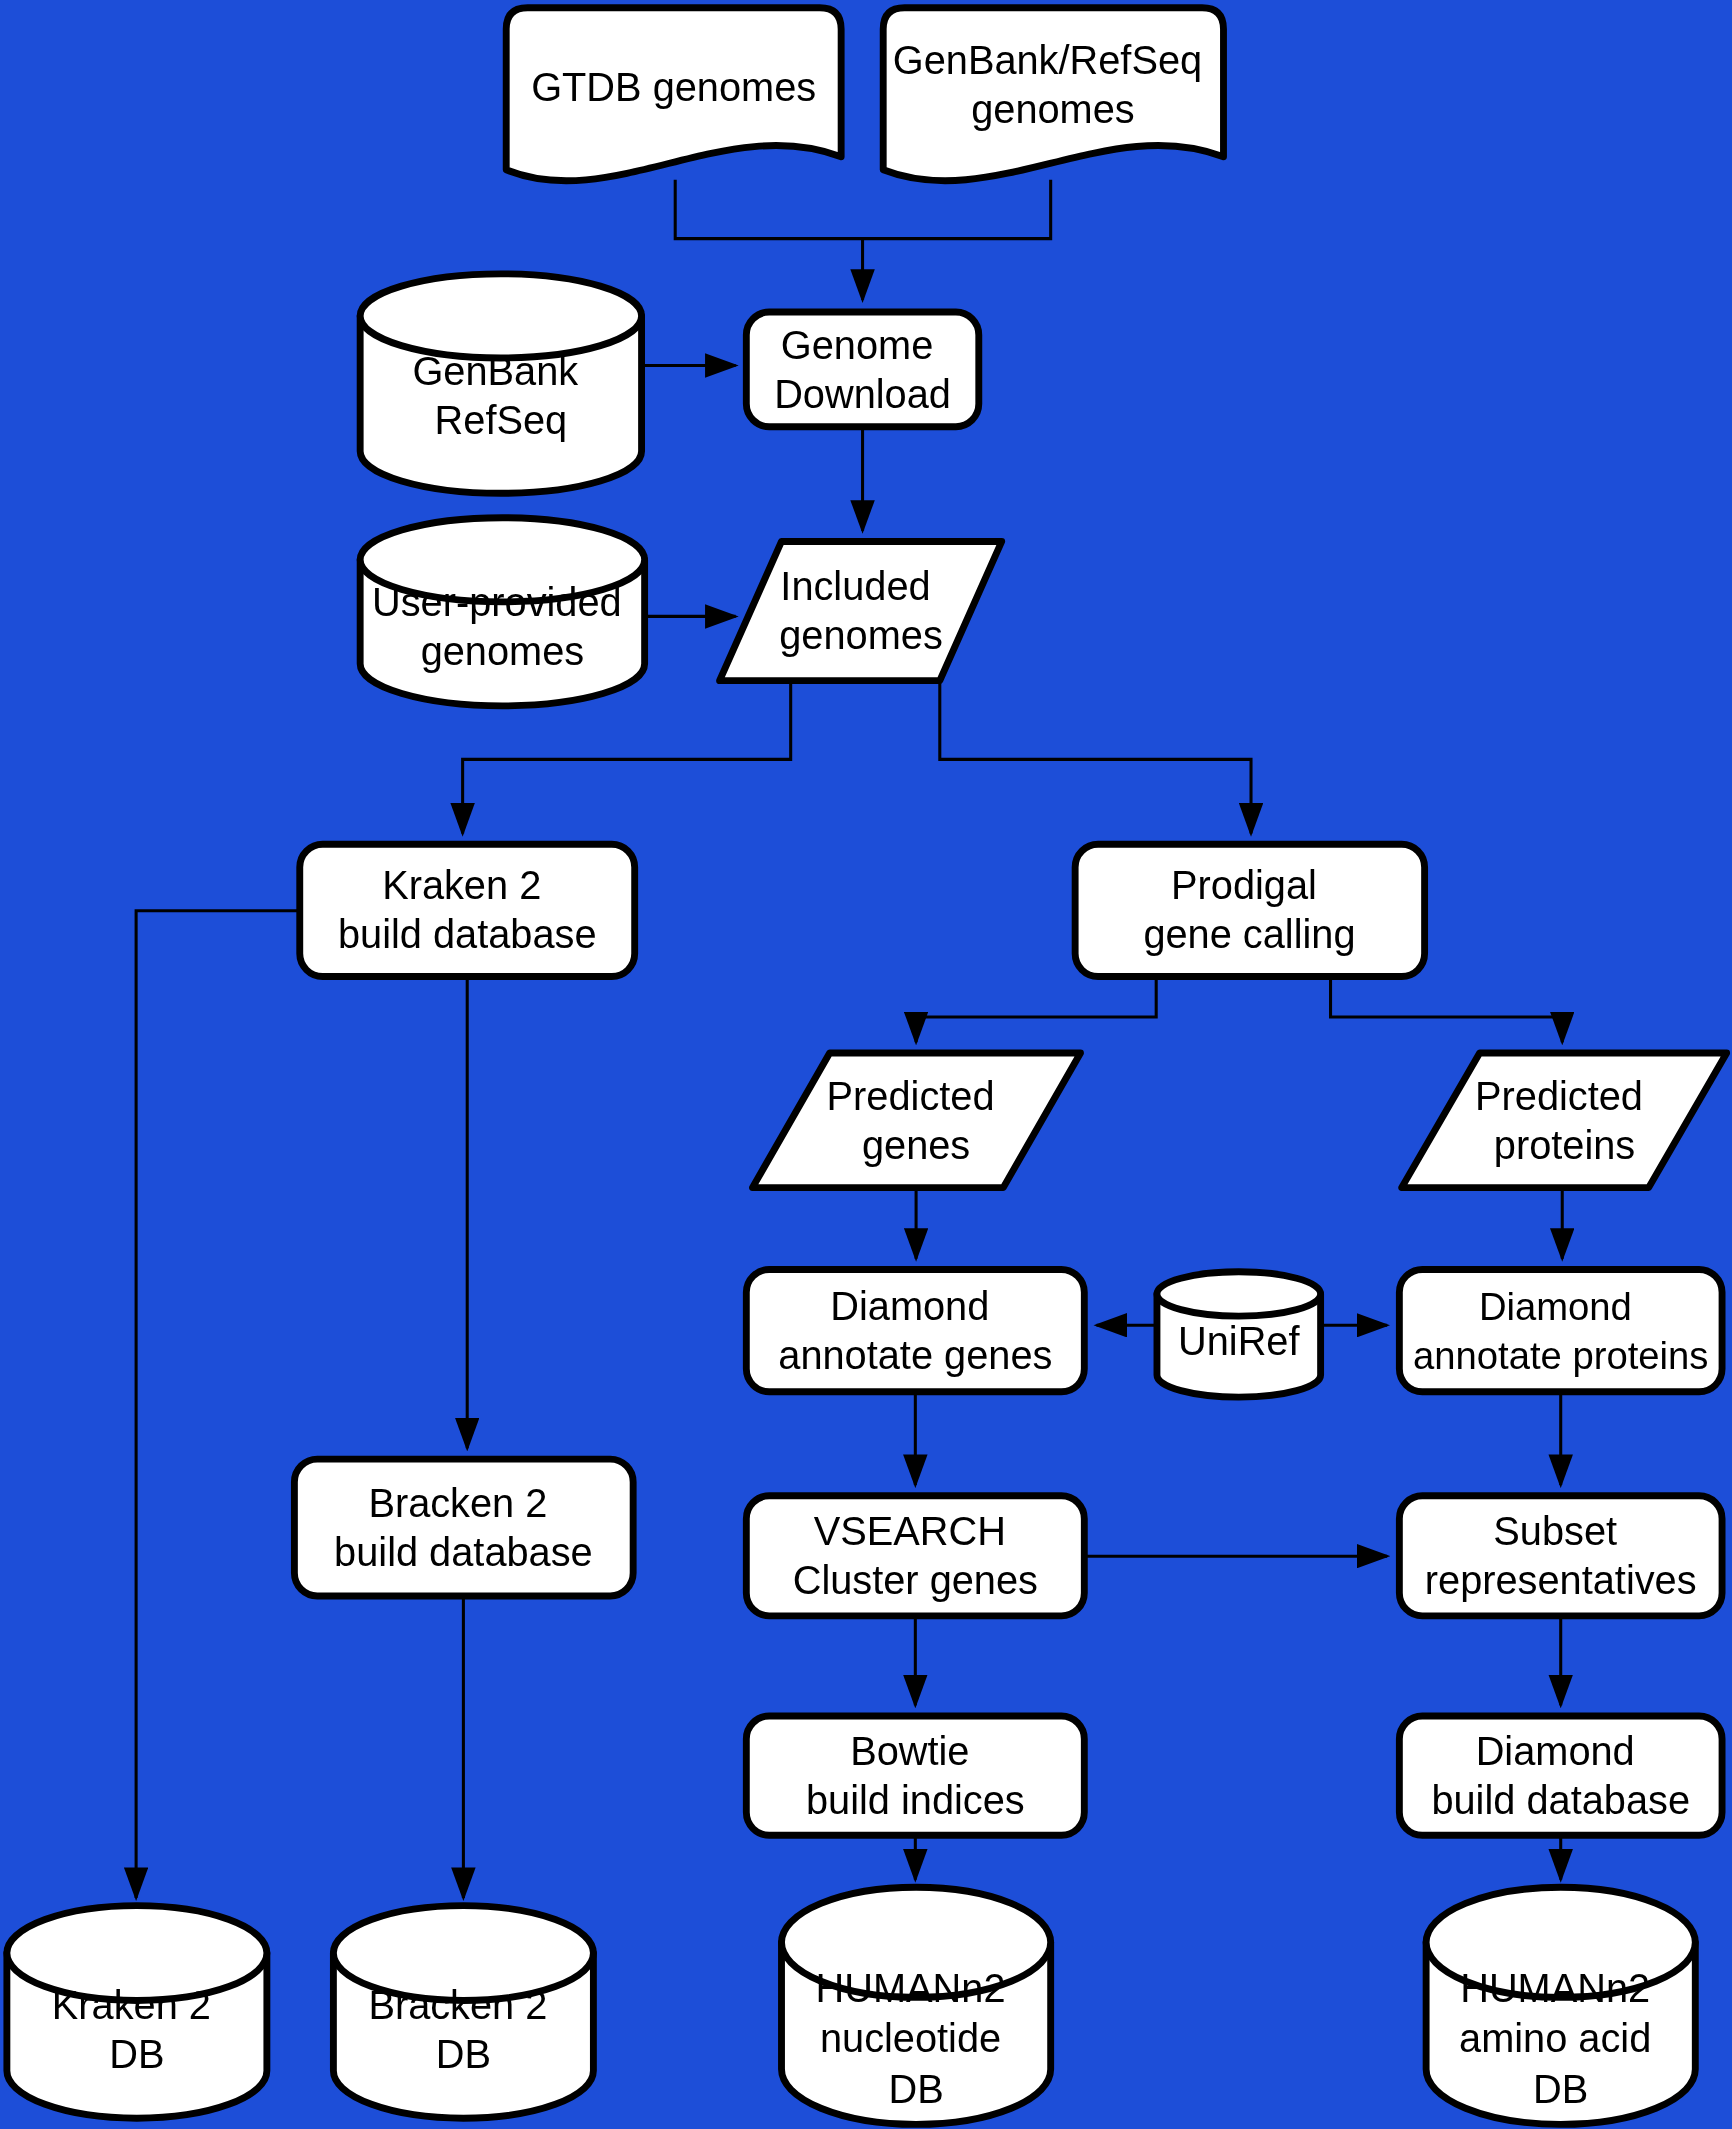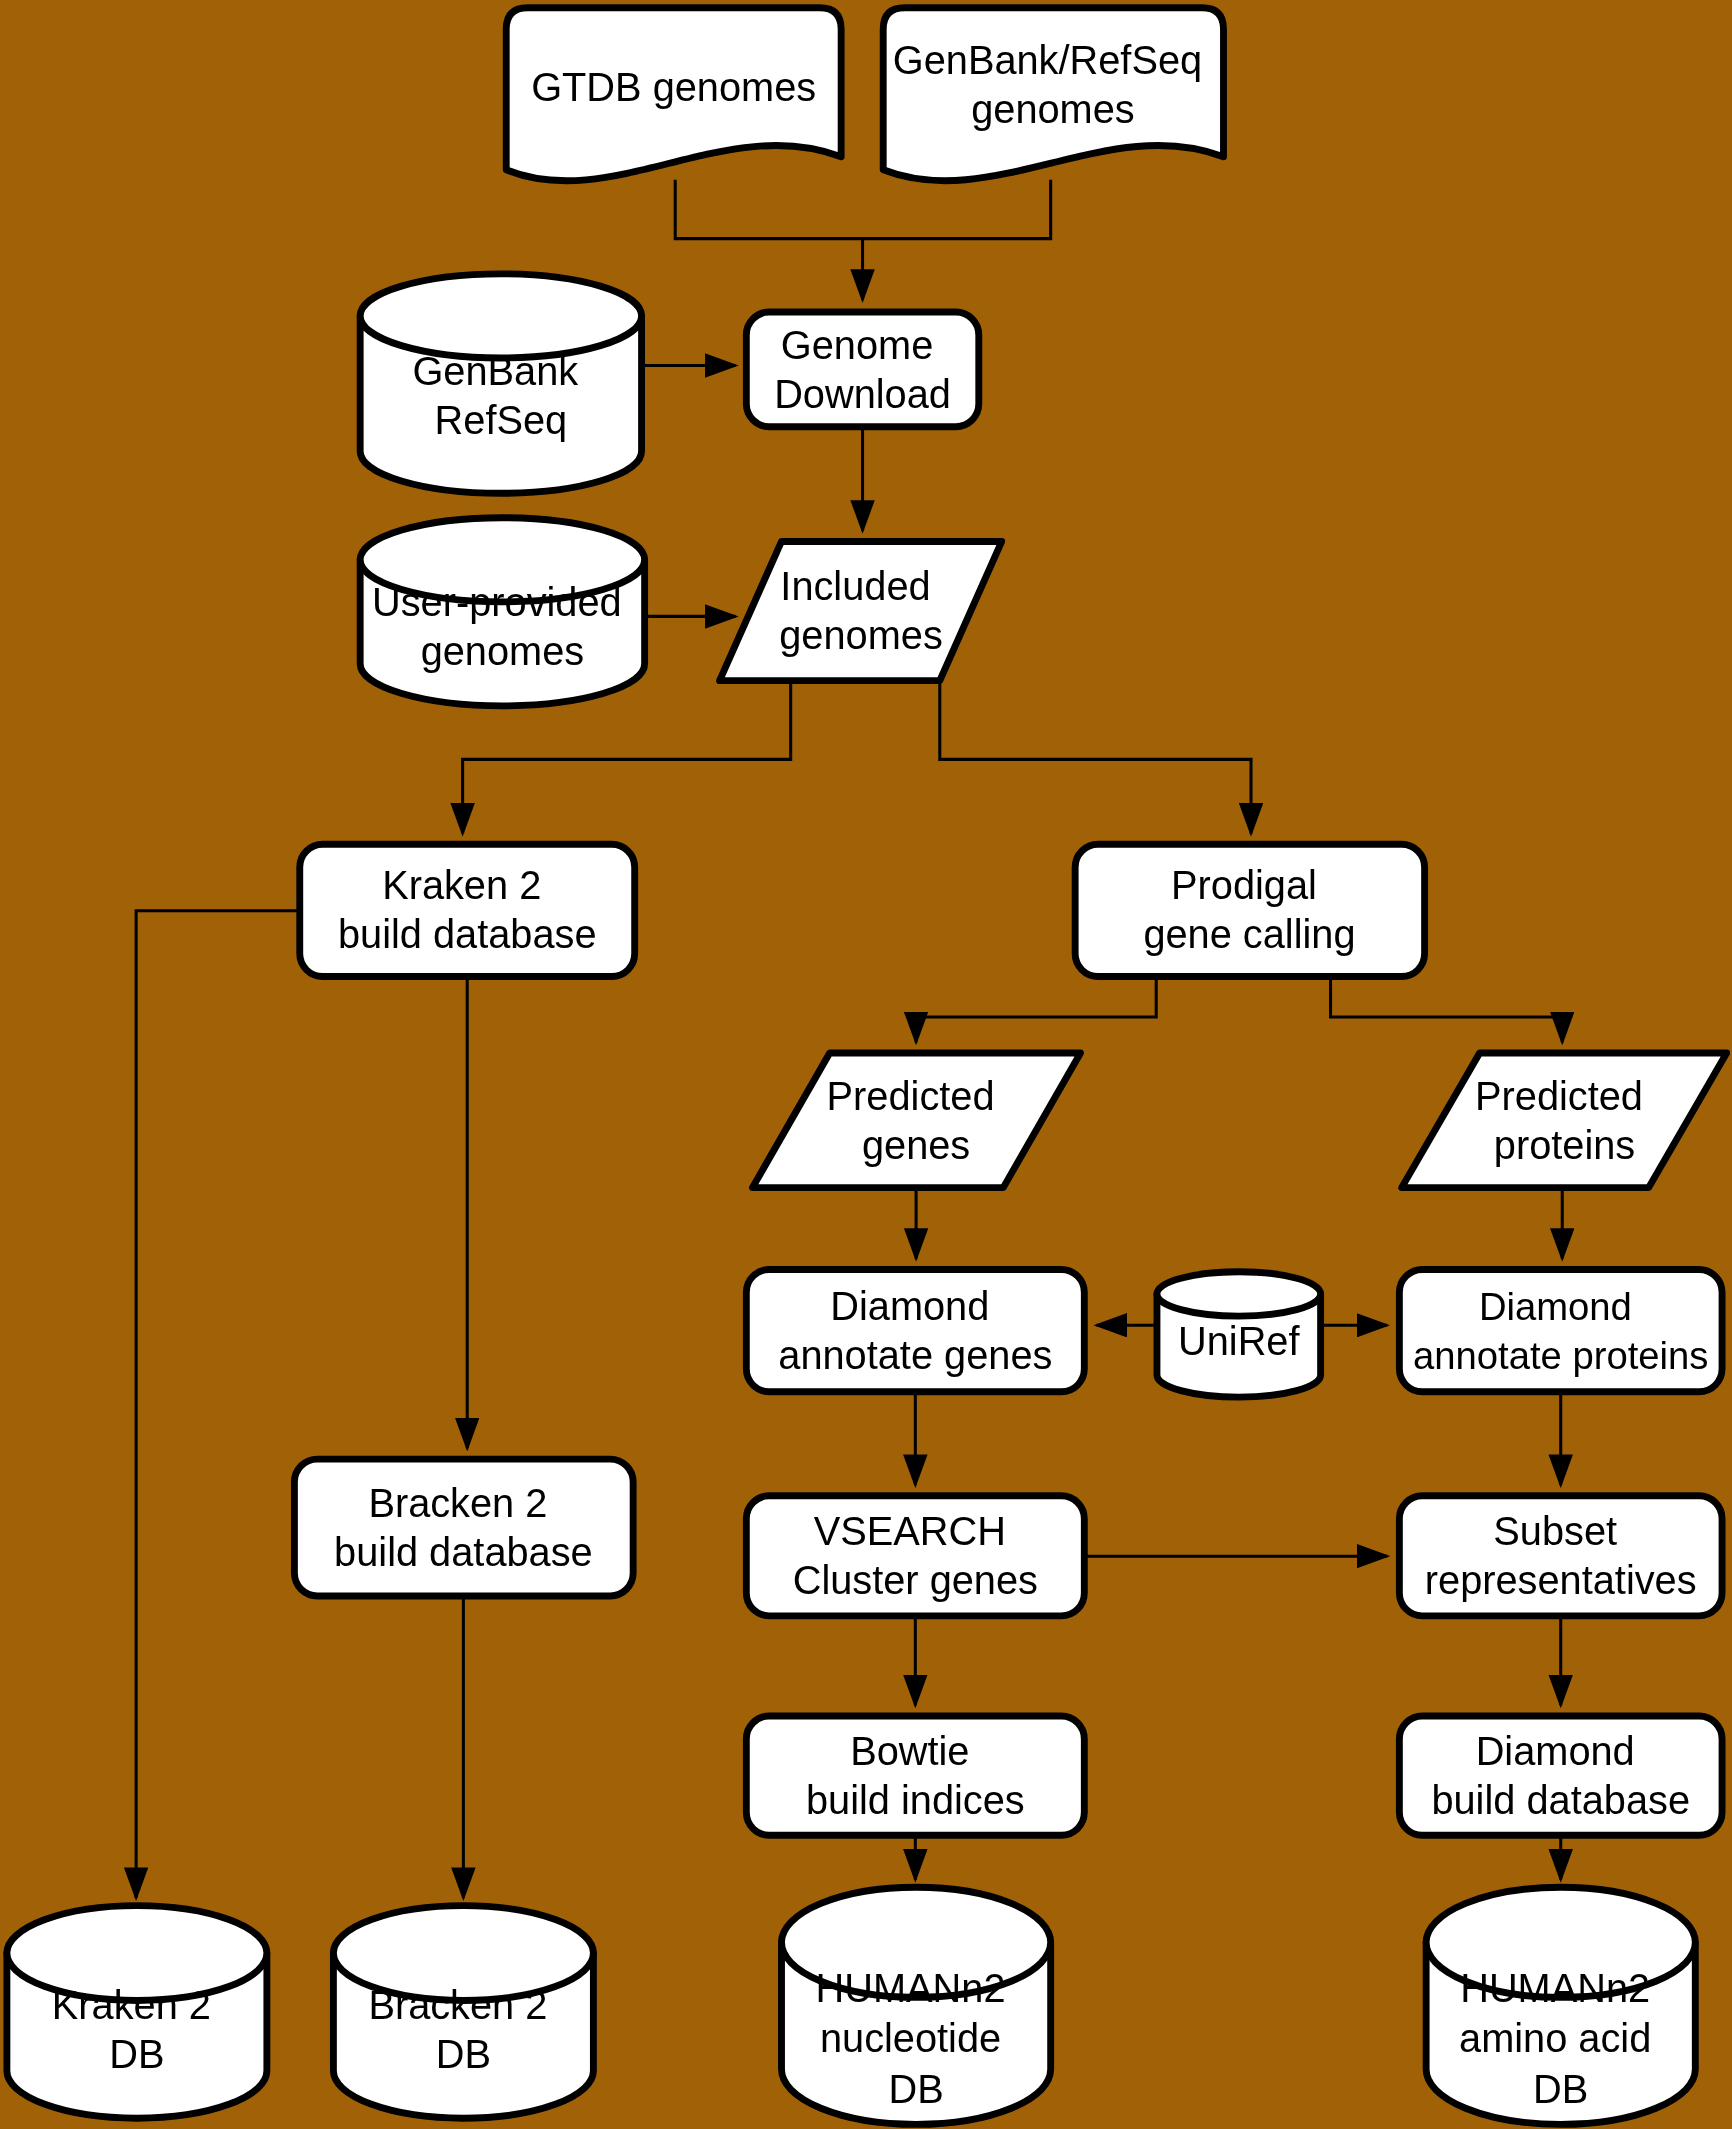--- a/index.html
+++ b/index.html
@@ -1,20 +1,20 @@
 <!DOCTYPE html>
 <html style="font-size:12.2px"><head>
 <meta charset="utf-8">
 <style>
   html, body { margin: 0; padding: 0; background: #ffffff; }
   #canvas {
     position: relative;
     width: 1732px;
     height: 2129px;
-    background: #a16207;
+    background: #1d4ed8;
     font-family: "Liberation Sans", sans-serif;
   }
   svg { display: block; }
   .shape {
     fill: #ffffff;
     stroke: #000000;
     stroke-width: 9;
     stroke-linejoin: round;
     stroke-linecap: round;
   }

